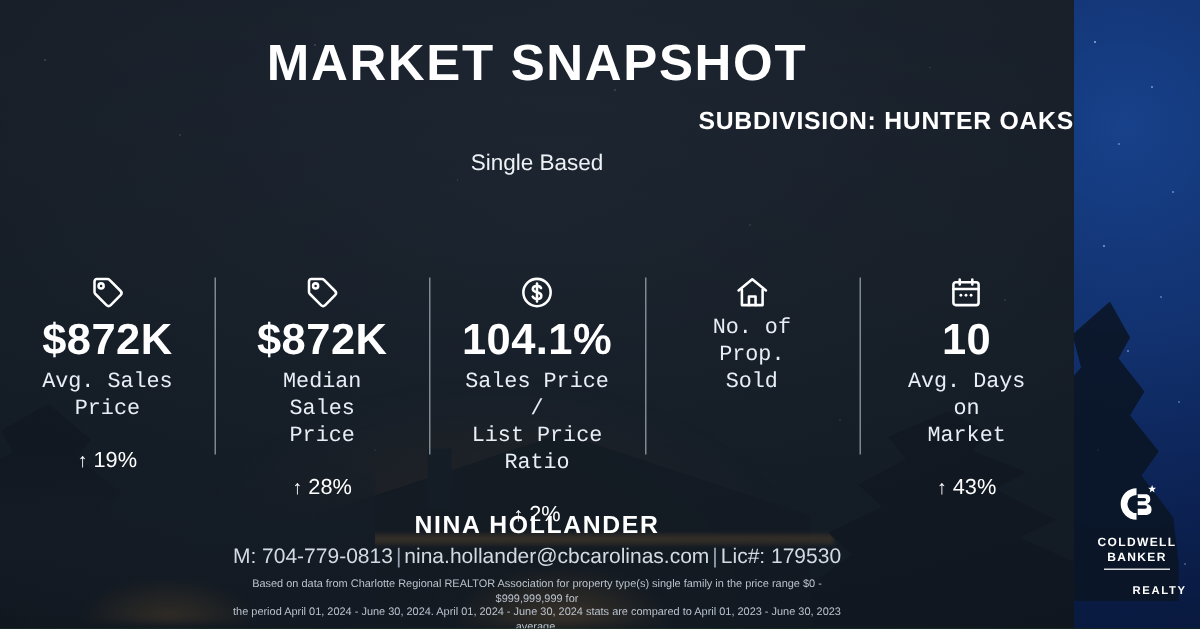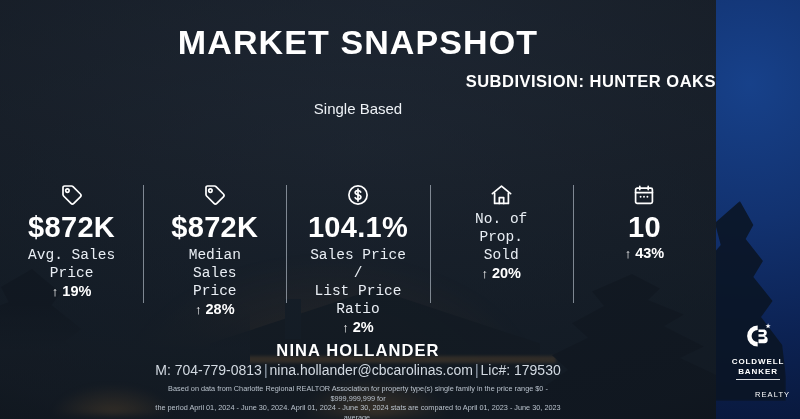--- a/index.html
+++ b/index.html
@@ -178,21 +178,21 @@
   .cb-realty-wrap {
     margin-top: 3px;
     padding-top: 3px;
     border-top: 1px solid rgba(255,255,255,.85);
     width: 44px;
     text-align: center;
   }
   .cb-realty {
     color: #ffffff;
     font-size: 7.5px;
-    font-weight: normal;
+    font-weight: bold;
     letter-spacing: 1.1px;
     padding-left: 19px;
   }
 
   
   .content {
     position: absolute;
     inset: 0;
     width: 716px;
   }
@@ -271,22 +271,21 @@
     font-size: 14.5px;
     line-height: 18px;
     margin-top: 2px;
     white-space: pre-line;
     font-family: Liberation Mono, monospace;
   }
   .stat-delta {
     color: #ffffff;
     font-size: 14.5px;
     line-height: 18px;
-    margin-top: 0;
-    font-weight: bold;
+    margin-top: 16px;
   }
   .stat-delta .arrow { font-size: 13px; }
 
   
   .footer {
     position: absolute;
     left: 0;
     top: 340px;
     width: 716px;
     text-align: center;
@@ -385,35 +384,36 @@
       <div class="stat">
         <div class="stat-icon">
           <svg width="25" height="24" viewBox="0 0 25 24" fill="none" stroke="#ffffff" stroke-width="1.7" stroke-linejoin="round" stroke-linecap="round">
             <path d="M3.4 10.6 L12.5 3.2 L21.6 10.6"></path>
             <path d="M5.6 10.2 V20.4 H19.4 V10.2"></path>
             <path d="M10.3 20.4 V14.6 h4.4 v5.8"></path>
           </svg>
         </div>
         <div class="stat-label">No. of Prop.
 Sold</div>
-        <div class="stat-delta"><span class="arrow">↑</span> <span>20%</span></div>
       </div>
 
       <div class="stat">
         <div class="stat-icon">
           <svg width="24" height="24" viewBox="0 0 24 24" fill="none" stroke="#ffffff" stroke-width="1.7" stroke-linejoin="round" stroke-linecap="round">
             <rect x="3.6" y="5.2" width="16.8" height="15.2" rx="1.6"></rect>
             <path d="M3.6 9.6 H20.4"></path>
             <path d="M7.8 3.4 V6.6 M16.2 3.4 V6.6"></path>
             <circle cx="8.6" cy="13.8" r=".95" fill="#ffffff" stroke="none"></circle>
             <circle cx="12" cy="13.8" r=".95" fill="#ffffff" stroke="none"></circle>
             <circle cx="15.4" cy="13.8" r=".95" fill="#ffffff" stroke="none"></circle>
           </svg>
         </div>
         <div class="stat-value">10</div>
+        <div class="stat-label">Avg. Days on
+Market</div>
         <div class="stat-delta"><span class="arrow">↑</span> <span>43%</span></div>
       </div>
 
     </div>
 
     <div class="footer">
       <div class="agent-name">NINA HOLLANDER</div>
       <div class="agent-contact">
         <span>M: 704-779-0813</span><span class="sep">|</span><span>nina.hollander@cbcarolinas.com</span><span class="sep">|</span><span>Lic#: 179530</span>
       </div>

